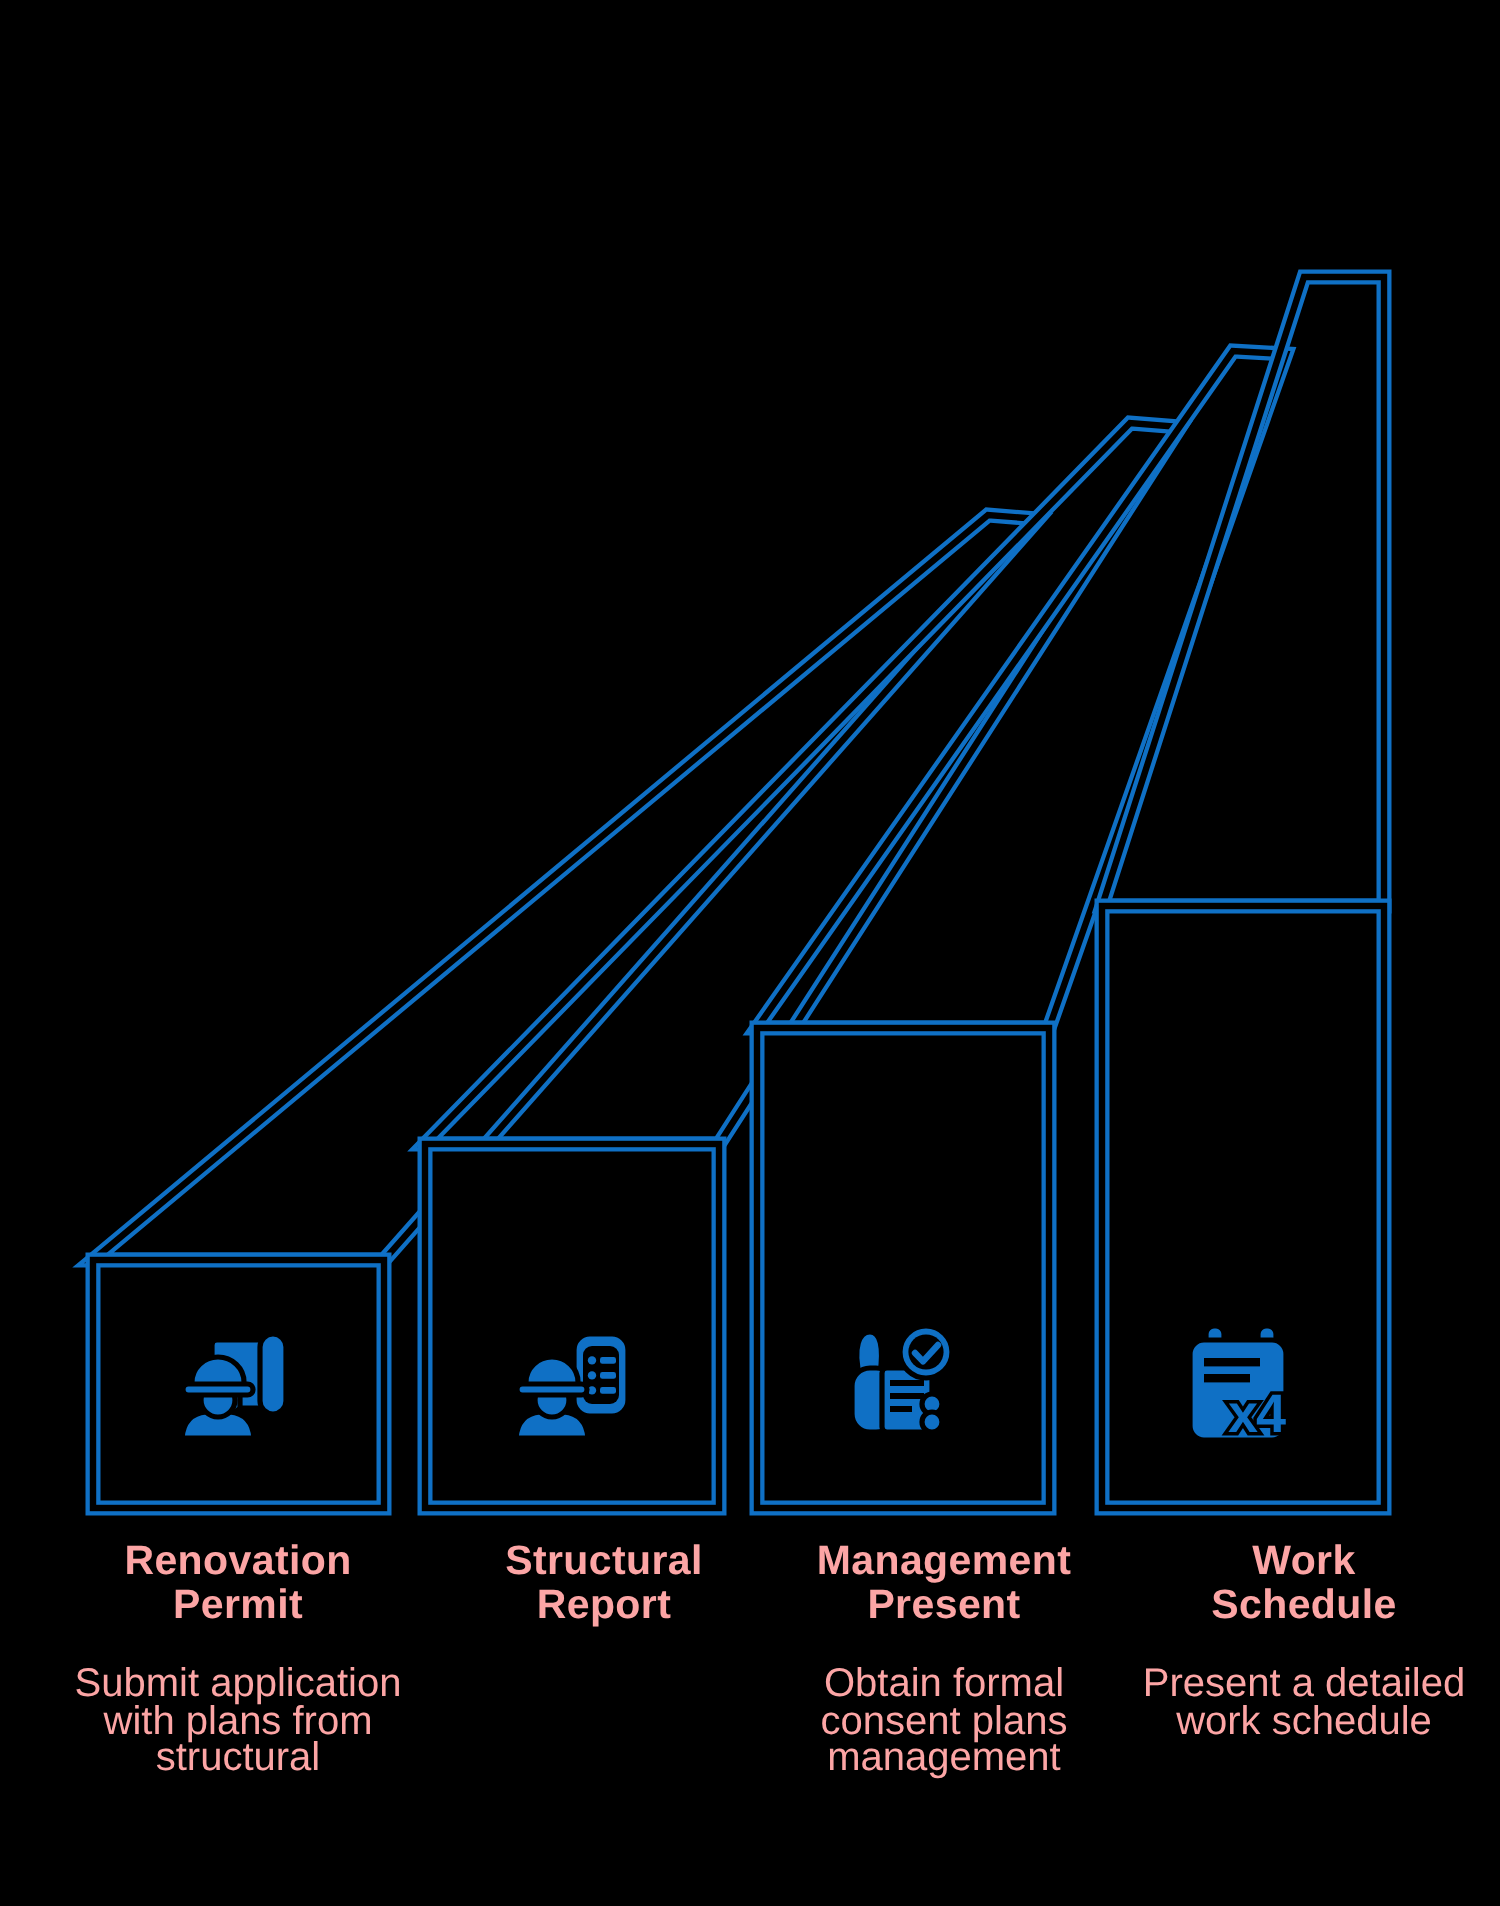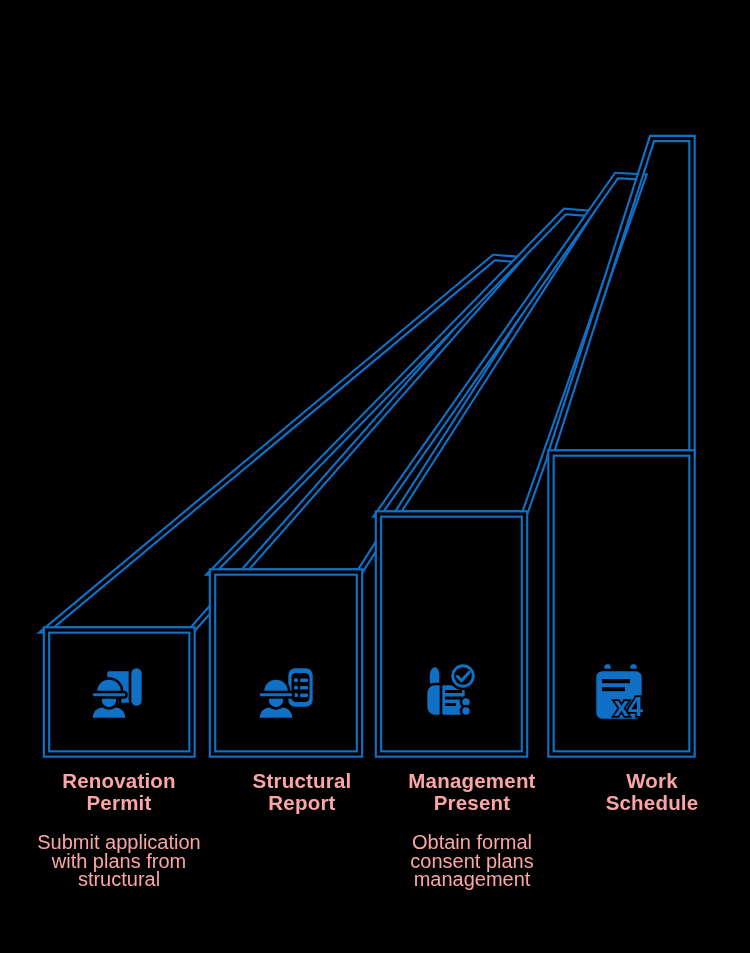--- a/index.html
+++ b/index.html
@@ -134,15 +134,20 @@
       <span class="dl">consent plans</span>
       <span class="dl">management</span>
     </div>
   </div>
 
   <div class="col" style="left:562px">
     <div>
       <span class="tl">Work</span>
       <span class="tl">Schedule</span>
     </div>
+    <div class="desc">
+      <span class="dl">Present a detailed</span>
+      <span class="dl">work schedule</span>
+      <span class="dl"></span>
+    </div>
   </div>
 
 </div>
 
 </body></html>

